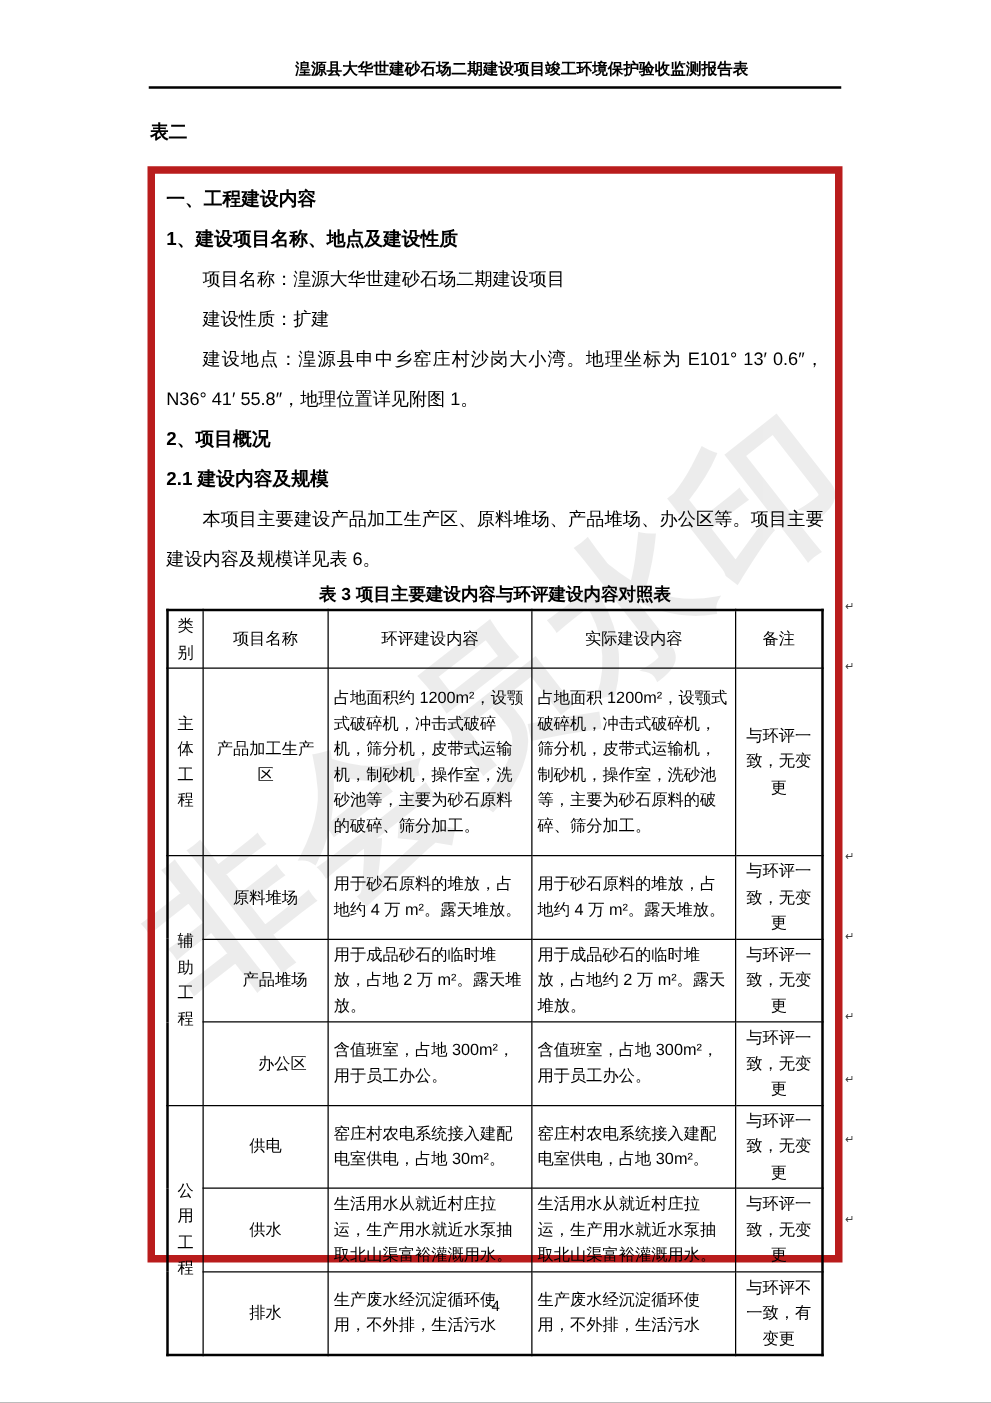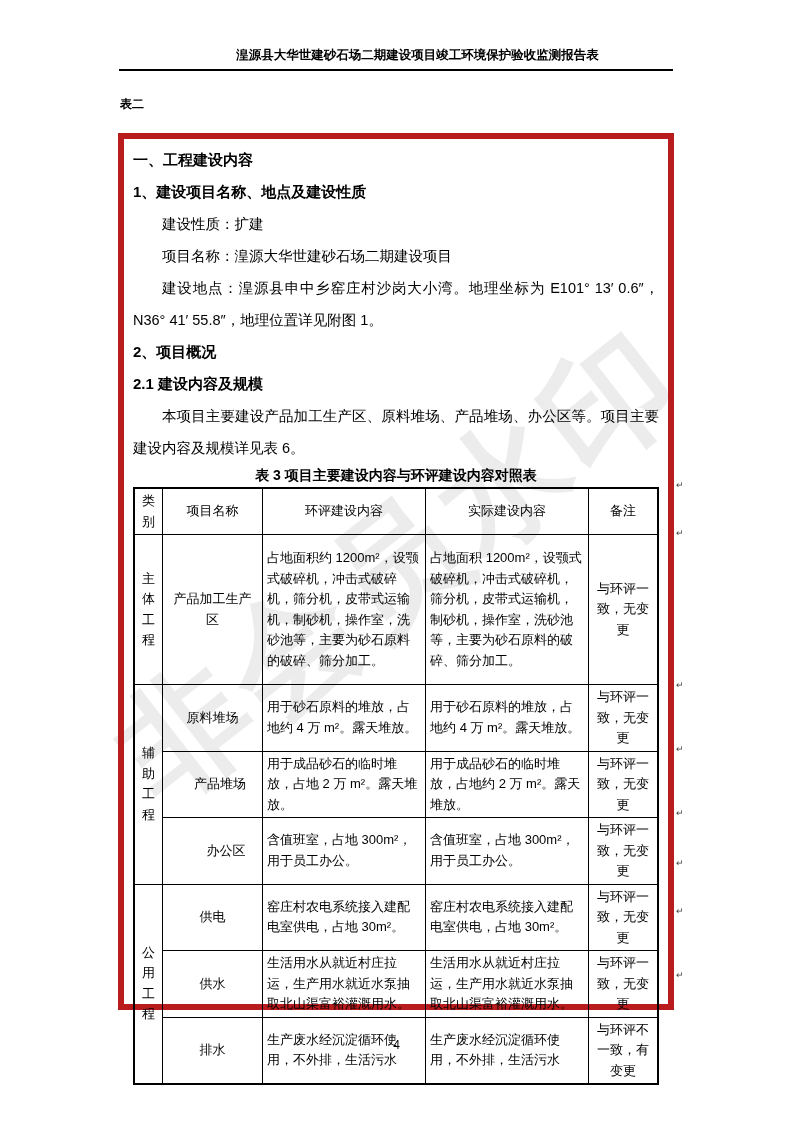--- a/index.html
+++ b/index.html
@@ -36,21 +36,21 @@
     z-index:1;
     padding-left:42px;
   }
   .title-rule {
     position:absolute; top:69px; left:119px; width:554px;
     border-top:2px solid #000;
     z-index:1;
   }
   .table-label {
     position:absolute; top:96px; left:120px;
-    font-size:12px; font-weight:bold;
+    font-size:15px; font-weight:bold;
     z-index:1;
   }
   .main-box {
     position:absolute; top:133px; left:118px;
     width:556px; height:877px;
     border:6px solid #b91c1c;
     box-sizing:border-box;
     padding:5px 9px 0 9px;
     z-index:1;
   }
@@ -116,22 +116,22 @@
 
   <div class="doc-title">湟源县大华世建砂石场二期建设项目竣工环境保护验收监测报告表</div>
   <div class="title-rule"></div>
 
   <div class="table-label">表二</div>
 
   <div class="main-box">
 
     <div class="sec-heading">一、工程建设内容</div>
     <div class="sec-heading">1、建设项目名称、地点及建设性质</div>
+    <div class="para indent">项目名称：湟源大华世建砂石场二期建设项目</div>
     <div class="para indent">建设性质：扩建</div>
-    <div class="para indent">项目名称：湟源大华世建砂石场二期建设项目</div>
     <div class="para indent">建设地点：湟源县申中乡窑庄村沙岗大小湾。地理坐标为 E101° 13′ 0.6″，N36° 41′ 55.8″，地理位置详见附图 1。</div>
     <div class="sec-heading">2、项目概况</div>
     <div class="sec-heading">2.1 建设内容及规模</div>
     <div class="para indent">本项目主要建设产品加工生产区、原料堆场、产品堆场、办公区等。项目主要建设内容及规模详见表 6。</div>
 
     <div class="tbl-caption">表 3  项目主要建设内容与环评建设内容对照表</div>
 
     <table class="t3">
       <tbody>
         <tr>

